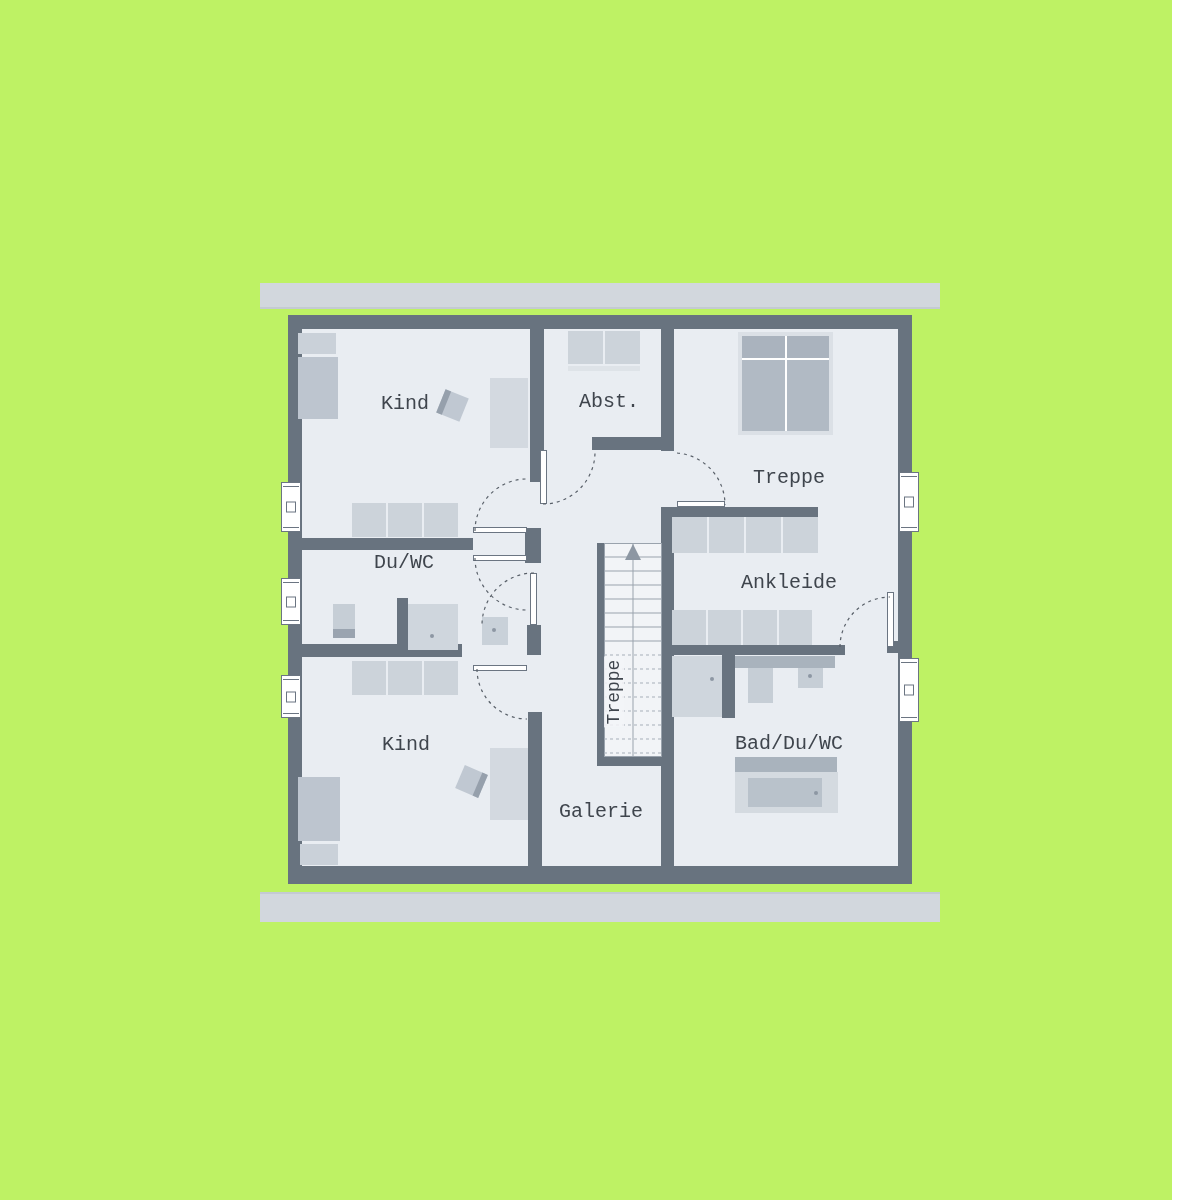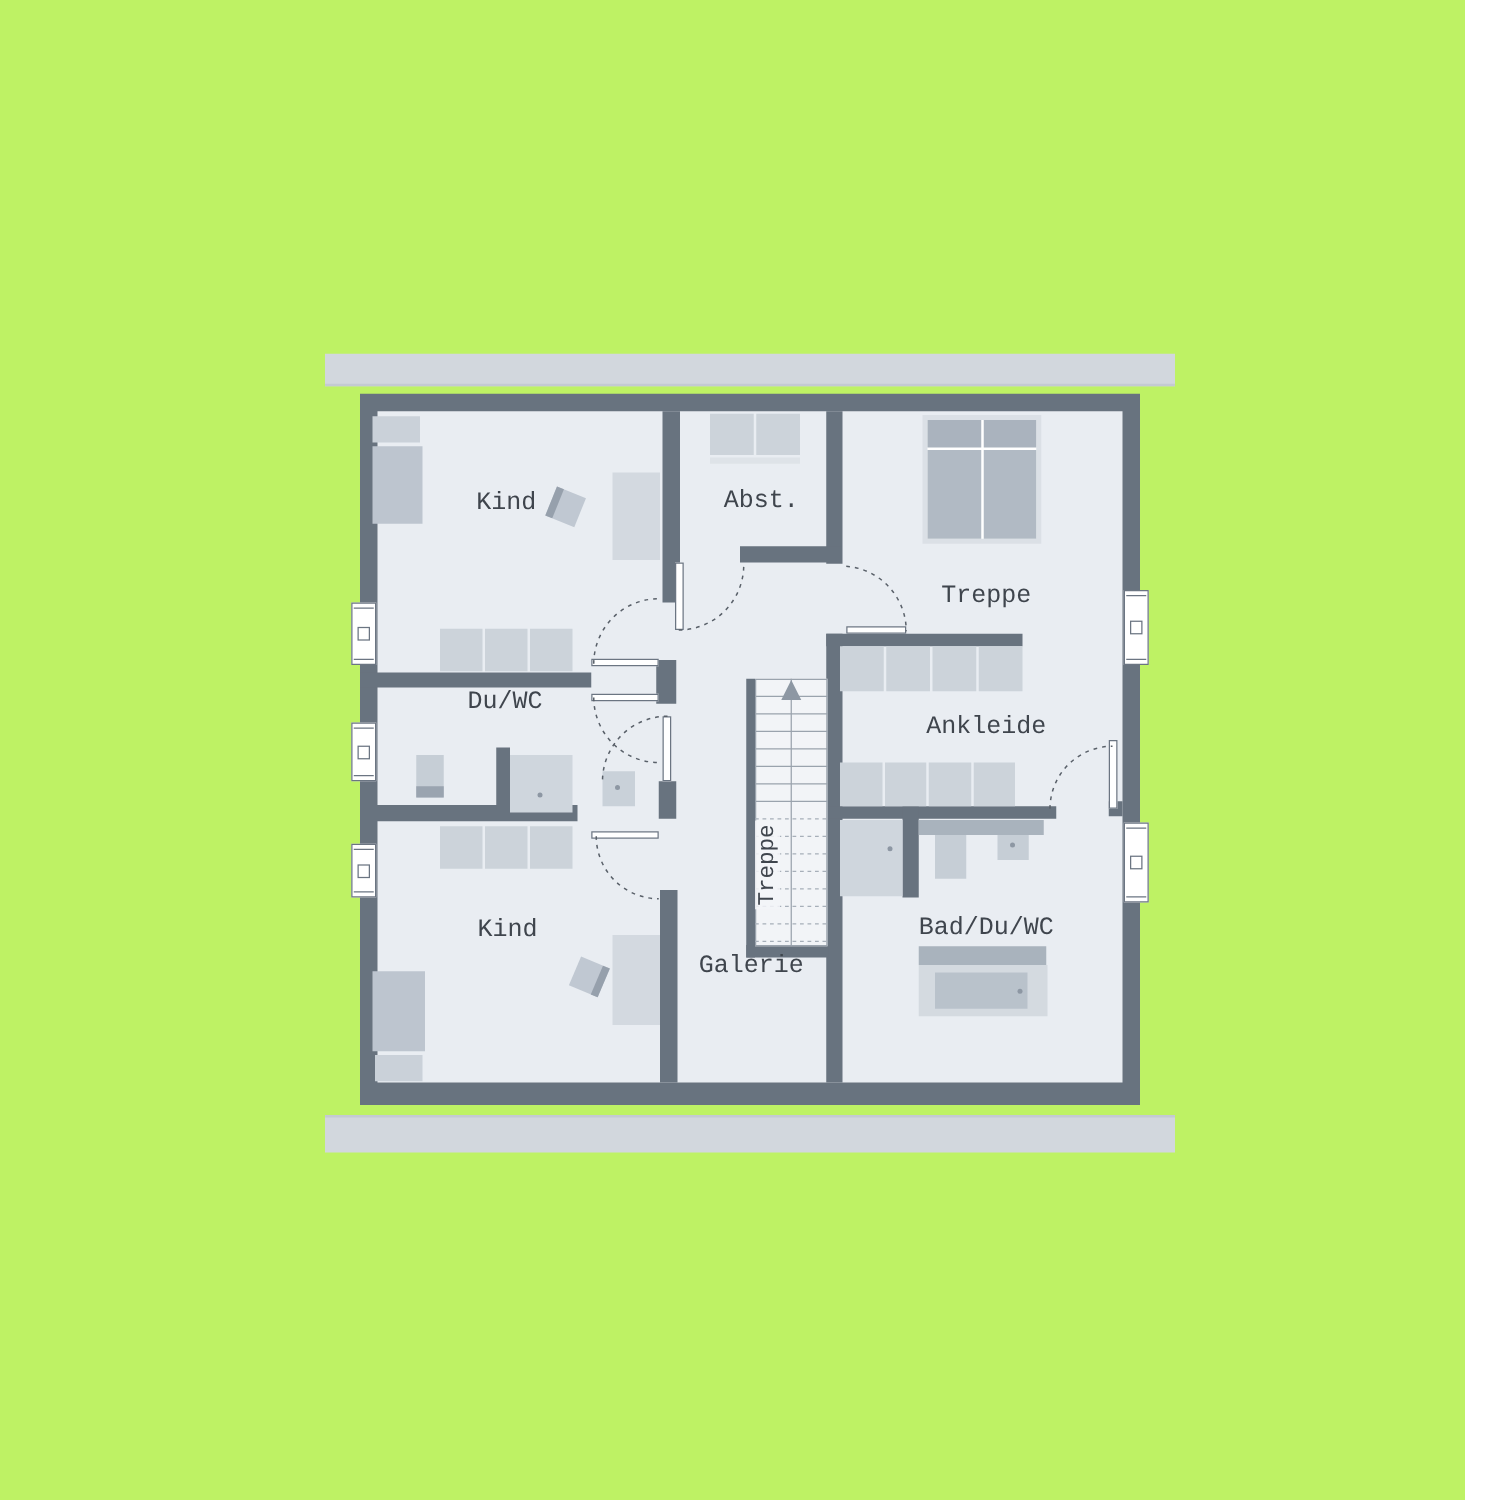--- a/index.html
+++ b/index.html
@@ -182,17 +182,17 @@
       <circle cx="494" cy="630" r="2"></circle>
     </g>
   </svg>
 
   <div class="label" style="left:405px;top:403px">Kind</div>
   <div class="label" style="left:609px;top:401px">Abst.</div>
   <div class="label" style="left:789px;top:477px">Treppe</div>
   <div class="label" style="left:404px;top:562px">Du/WC</div>
   <div class="label" style="left:789px;top:582px">Ankleide</div>
   <div class="label" style="left:406px;top:744px">Kind</div>
-  <div class="label" style="left:601px;top:773px">Galerie</div>
+  <div class="label" style="left:601px;top:811px">Galerie</div>
   <div class="label" style="left:789px;top:743px">Bad/Du/WC</div>
   <div class="label" id="label-treppe" style="left:614px;top:692px">Treppe</div>
 
 </div>
 
 </body></html>

